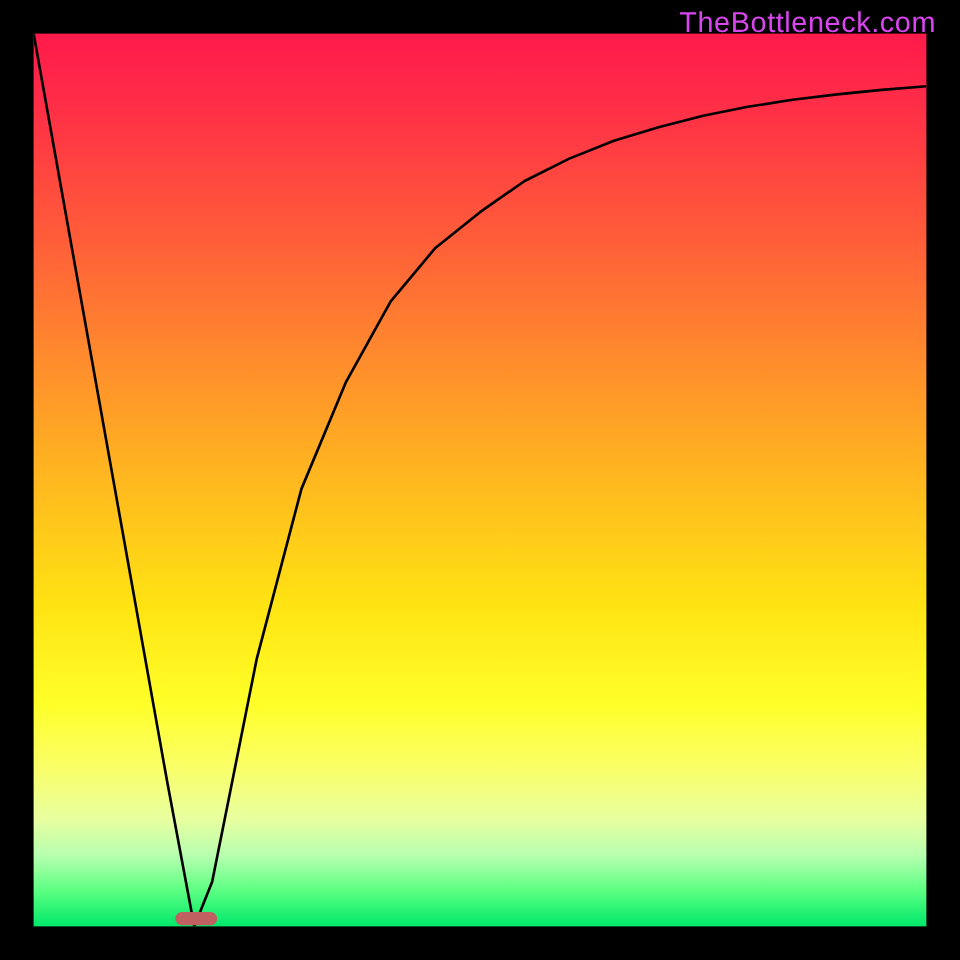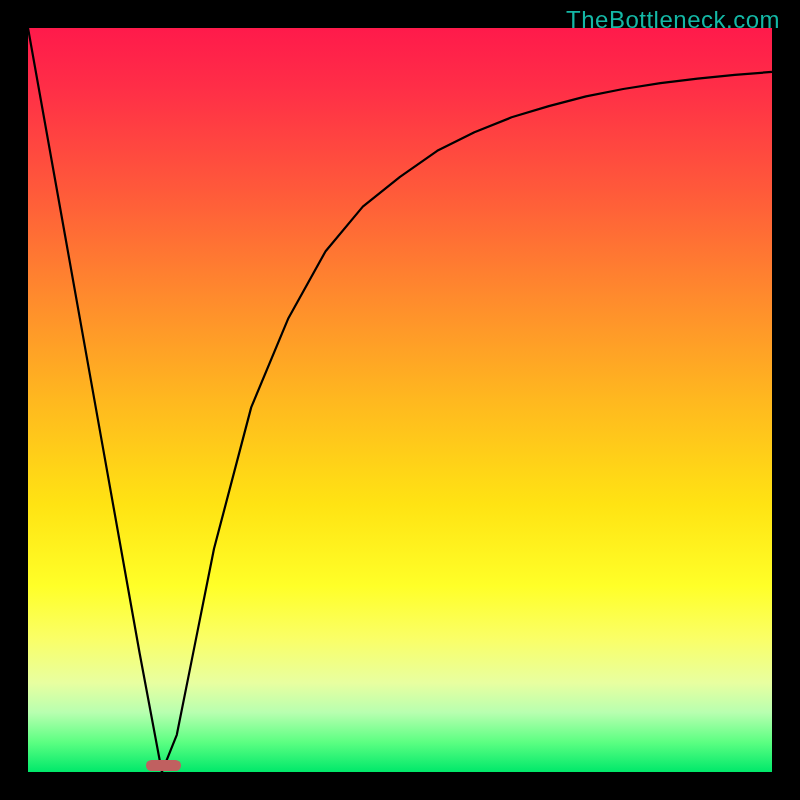--- a/index.html
+++ b/index.html
@@ -14,21 +14,21 @@
   .frame {
     position: relative;
     width: 800px;
     height: 800px;
     background: #000;
   }
   .watermark {
     position: absolute;
     top: 6px;
     right: 20px;
-    color: #14b8a6;
+    color: #d946ef;
     font-size: 24px;
     font-weight: 400;
     letter-spacing: 0.5px;
     user-select: none;
   }
   .plot-area {
     position: absolute;
     left: 28px;
     top: 28px;
     width: 744px;

